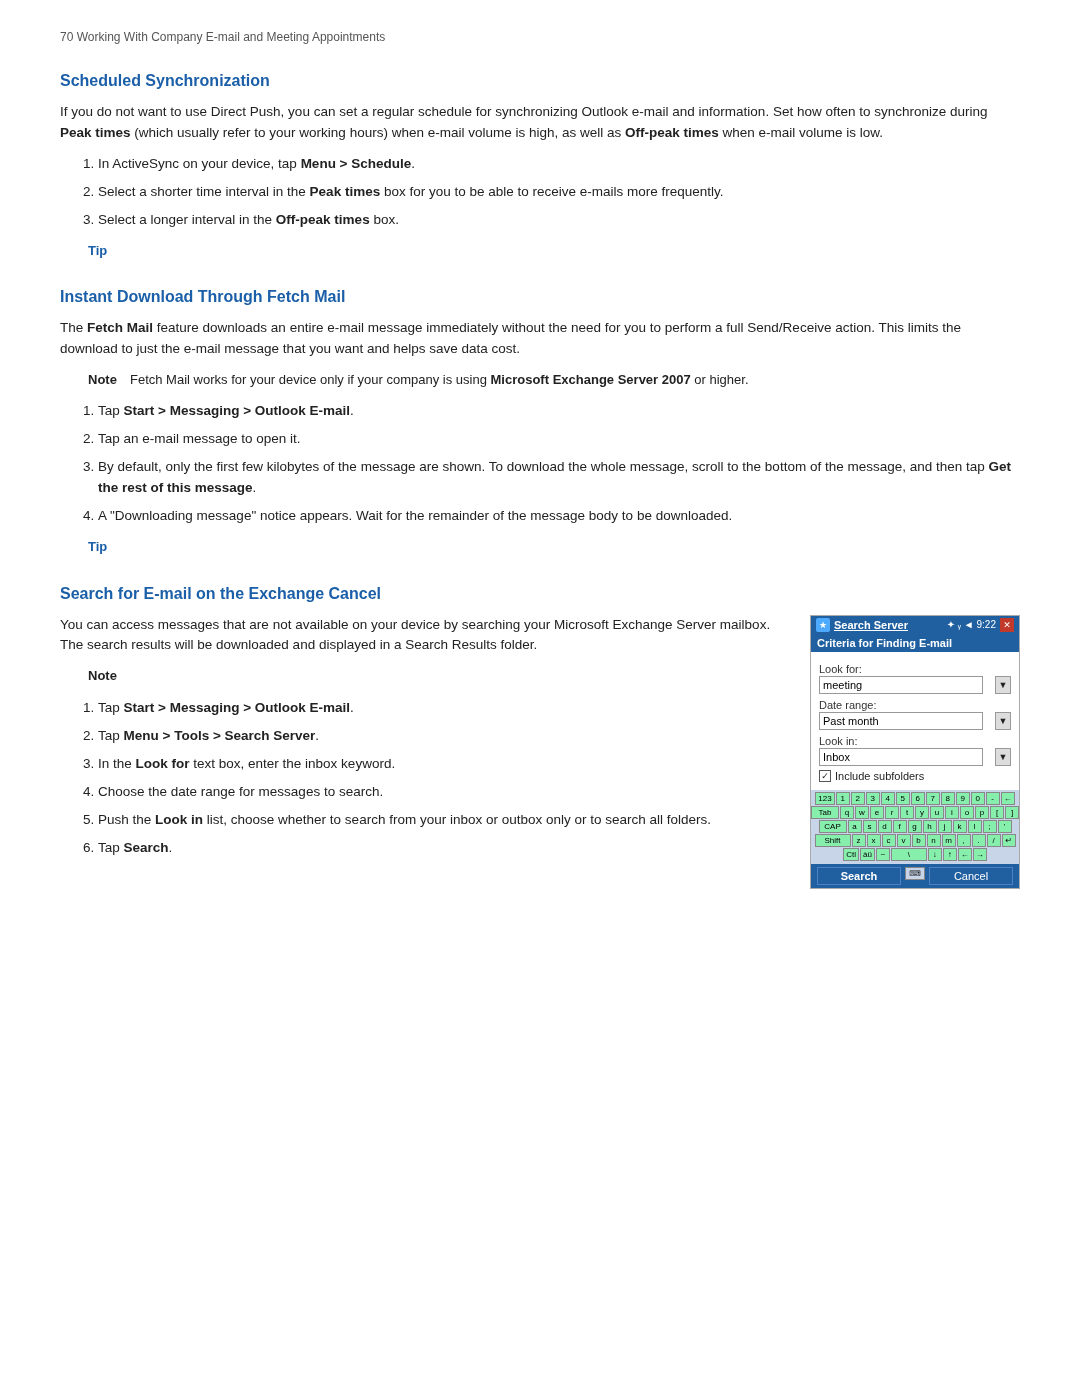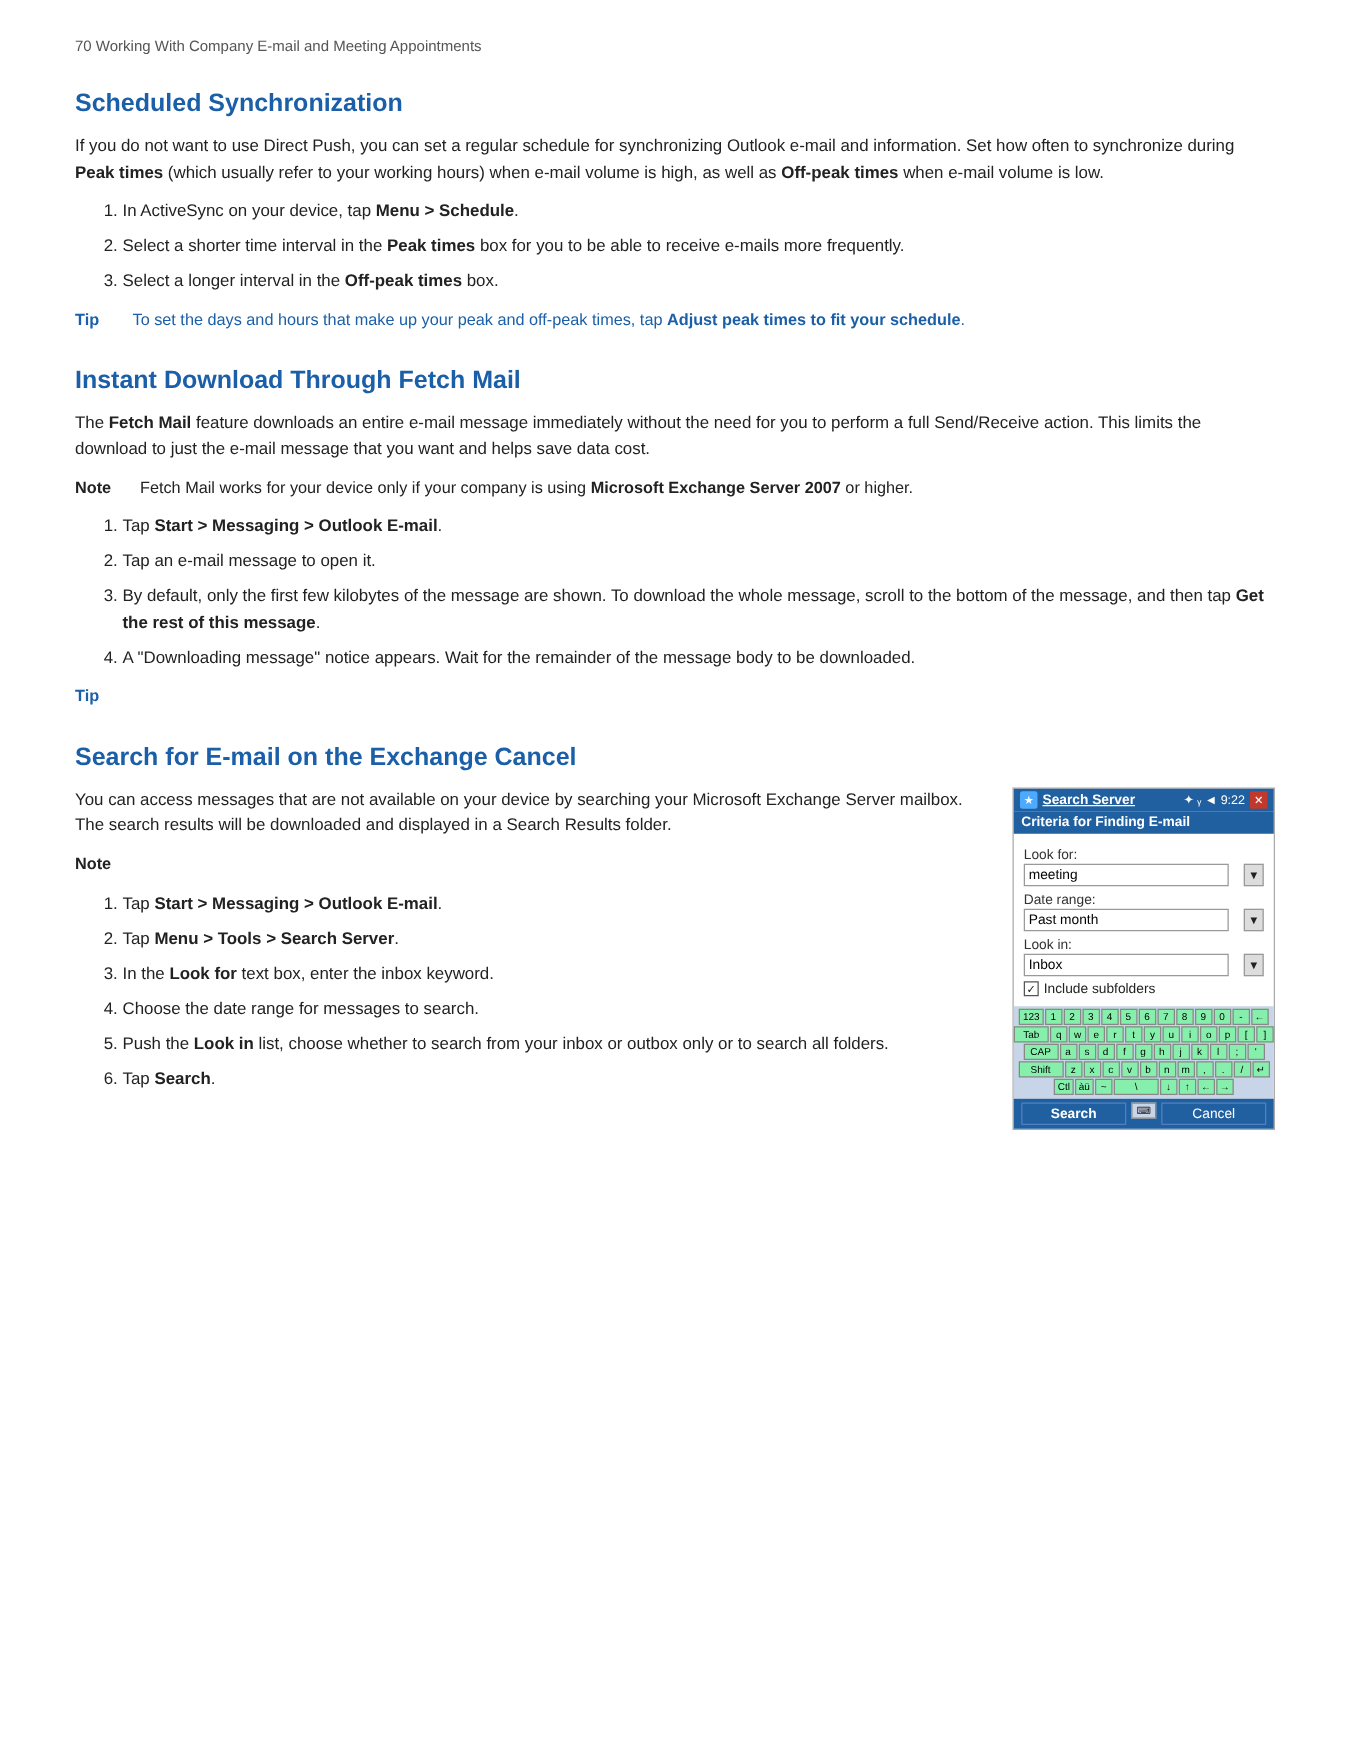--- a/index.html
+++ b/index.html
@@ -11,45 +11,45 @@
       padding: 30px 60px 40px 60px;
       max-width: 1080px;
       min-height: 1397px;
     }
     .page-header {
       font-size: 12px;
       color: #555;
       margin-bottom: 20px;
     }
     h2 {
-      font-size: 20px;
+      font-size: 16px;
       font-weight: bold;
       color: #1a5fa8;
       margin-bottom: 12px;
       margin-top: 28px;
     }
     p {
       margin-bottom: 10px;
       line-height: 1.55;
     }
     b { font-weight: bold; }
     ol {
       margin-left: 38px;
       margin-bottom: 10px;
     }
     ol li {
       margin-bottom: 7px;
       line-height: 1.55;
     }
     .tip-row, .note-row {
       display: flex;
-      gap: 10px;
       margin-bottom: 12px;
       margin-top: 6px;
       line-height: 1.5;
+      margin-left: 28px;
     }
     .tip-label {
       font-weight: bold;
       font-size: 13px;
       color: #1a5fa8;
       min-width: 36px;
     }
     .note-label {
       font-weight: bold;
       font-size: 13px;
@@ -263,21 +263,20 @@
 </p>
 
 <ol>
   <li><span>In ActiveSync on your device, tap </span><b>Menu &gt; Schedule</b><span>.</span></li>
   <li><span>Select a shorter time interval in the </span><b>Peak times</b><span> box for you to be able to receive e-mails more frequently.</span></li>
   <li><span>Select a longer interval in the </span><b>Off-peak times</b><span> box.</span></li>
 </ol>
 
 <div class="tip-row">
   <span class="tip-label">Tip</span>
-  <span class="tip-text"><span>To set the days and hours that make up your peak and off-peak times, tap </span><b>Adjust peak times to fit your schedule</b><span>.</span></span>
 </div>
 
 <h2>Instant Download Through Fetch Mail</h2>
 
 <p>
   <span>The </span><b>Fetch Mail</b><span> feature downloads an entire e-mail message immediately without the need for you to perform a full Send/Receive action. This limits the download to just the e-mail message that you want and helps save data cost.</span>
 </p>
 
 <div class="note-row">
   <span class="note-label">Note</span>

